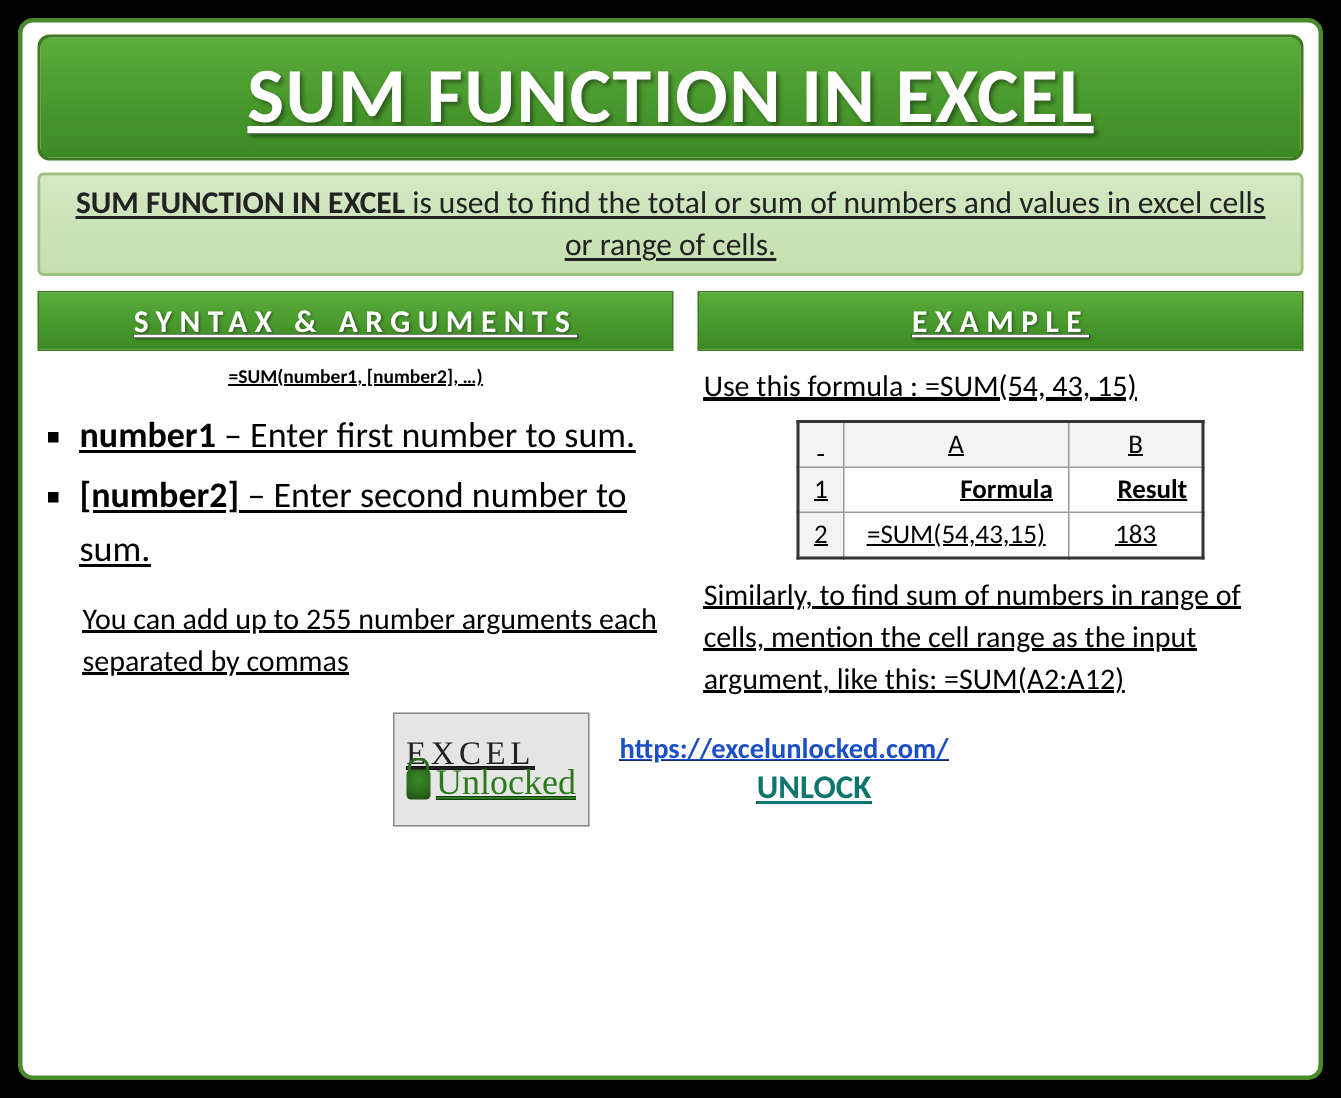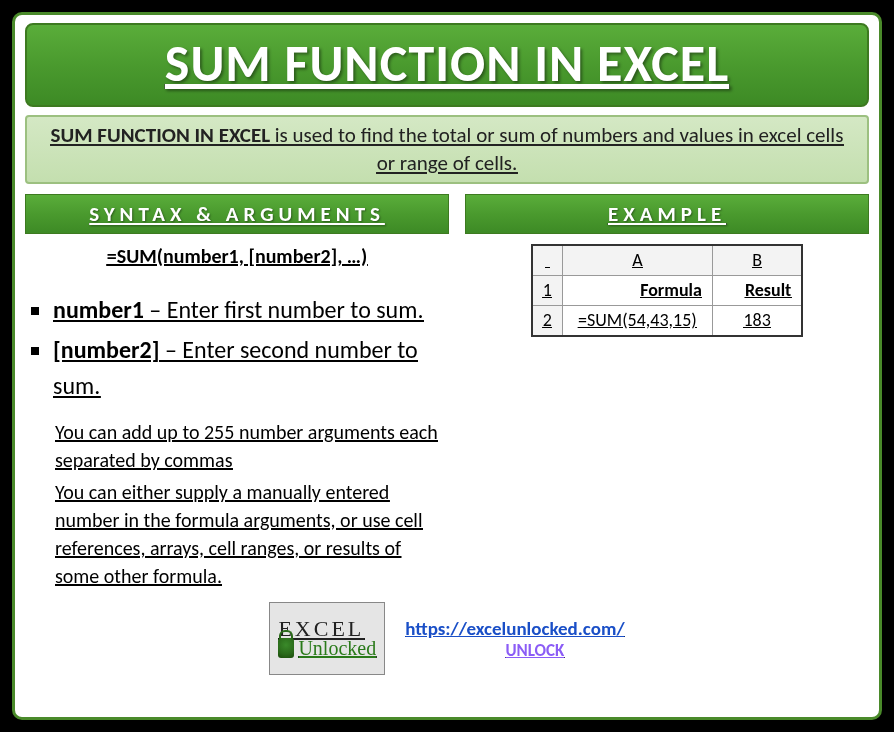--- a/index.html
+++ b/index.html
@@ -61,22 +61,22 @@
     font-size: 21px;
     letter-spacing: 5px;
     text-align: center;
     padding: 6px 0;
     text-shadow: 1px 1px 2px rgba(0,0,0,0.4);
     margin-bottom: 10px;
   }
   .syntax-formula {
     text-align: center;
     font-weight: 700;
-    font-size: 20px;
-    margin: 6px 0 24px 0;
+    font-size: 13px;
+    margin: 6px 0 14px 0;
   }
   .arg-list {
     list-style: square;
     padding-left: 28px;
     font-size: 24px;
     line-height: 1.5;
     margin-bottom: 14px;
   }
   .arg-list li { margin-bottom: 4px; }
   .arg-name { text-decoration: underline; font-weight: 700; }
@@ -117,39 +117,39 @@
   }
   .logo-box {
     border: 1px solid #888;
     padding: 16px 8px;
     display: flex;
     align-items: center;
     gap: 4px;
     background: #e5e5e5;
   }
   .logo-text1 { font-family: Georgia, serif; font-size: 22px; letter-spacing: 3px; color: #222; }
-  .logo-text2 { font-family: 'Brush Script MT', cursive; font-size: 20px; color: #2a7a1a; }
+  .logo-text2 { font-family: 'Brush Script MT', cursive; font-size: 24px; color: #2a7a1a; }
   .logo-icon {
     width: 16px; height: 20px;
     background: radial-gradient(circle at 50% 35%, #3a8a2a 0%, #2a6a1a 60%, #1a4a0a 100%);
     border-radius: 3px;
     position: relative;
   }
   .logo-icon::before {
     content: '';
     position: absolute;
     width: 10px; height: 8px;
     border: 2px solid #2a6a1a;
     border-bottom: none;
     border-radius: 6px 6px 0 0;
     top: -8px; left: 1px;
   }
   .footer-right { display: flex; flex-direction: column; align-items: center; }
   .footer-url { color: #1a4fc7; text-decoration: underline; font-weight: 700; font-size: 19px; }
-  .footer-unlock { color: #8b5cf6; font-weight: 800; font-size: 17px; margin-left: 40px; }
+  .footer-unlock { color: #0f766e; font-weight: 800; font-size: 22px; margin-left: 40px; }
 </style>
 </head>
 <body>
 
 <div class="container">
 
   <div class="title-banner">
     <h1>SUM FUNCTION IN EXCEL</h1>
   </div>
 
@@ -161,27 +161,27 @@
 
     <div class="col col-left">
       <div class="section-header">SYNTAX &amp; ARGUMENTS</div>
       <div class="syntax-formula">=SUM(number1, [number2], …)</div>
       <ul class="arg-list">
         <li><span class="arg-name">number1</span><span> – Enter first number to sum.</span></li>
         <li><span class="arg-name">[number2]</span><span> – Enter second number to sum.</span></li>
       </ul>
       <div class="body-text">
         <p>You can add up to 255 number arguments each separated by commas</p>
-        <p>You can either supply a manually entered number in the formula arguments, or use cell references, arrays, cell ranges, or results of some other formula.</p>
       </div>
     </div>
 
     <div class="col col-right">
       <div class="section-header">EXAMPLE</div>
       <div class="example-body">
+        <p>Use this formula : =SUM(54, 43, 15)</p>
 
         <table class="excel-table">
           <tbody>
               <tr>
             <th class="corner">&nbsp;</th>
             <th class="colhdr">A</th>
             <th class="colhdr b">B</th>
           </tr>
           <tr>
             <td class="rowhdr">1</td>
@@ -189,20 +189,21 @@
             <td class="h">Result</td>
           </tr>
           <tr>
             <td class="rowhdr">2</td>
             <td>=SUM(54,43,15)</td>
             <td>183</td>
           </tr>
         </tbody>
           </table>
 
+        <p>Similarly, to find sum of numbers in range of cells, mention the cell range as the input argument, like this: =SUM(A2:A12)</p>
       </div>
     </div>
 
   </div>
 
   <div class="footer">
     <div class="logo-box">
       <div style="display:flex;flex-direction:column;align-items:flex-start;line-height:0.9">
         <span class="logo-text1">EXCEL</span>
         <span style="display:flex;align-items:center;gap:4px">

